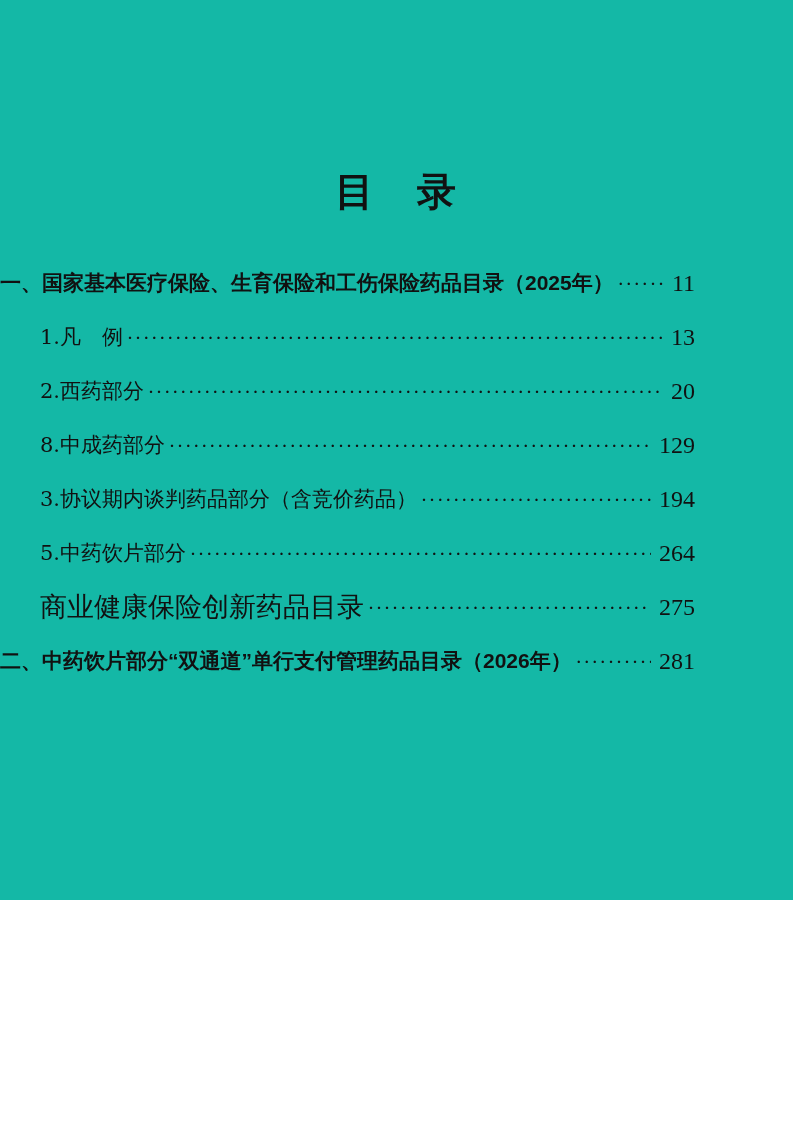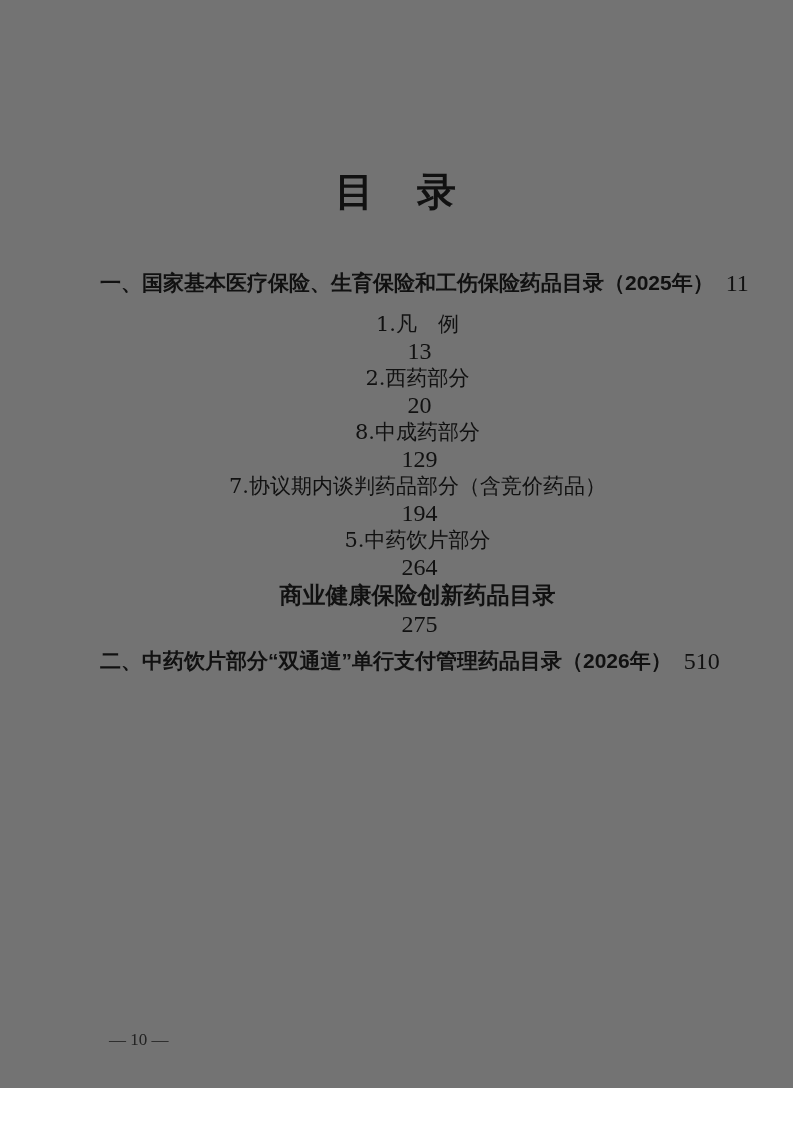--- a/index.html
+++ b/index.html
@@ -3,70 +3,68 @@
 <meta charset="utf-8">
 <style>
   html, body {
     margin: 0;
     padding: 0;
     background: #ffffff;
   }
   .page {
     position: relative;
     width: 793px;
-    height: 1088px;
-    background: #737373;
+    height: 900px;
+    background: #14b8a6;
     overflow: hidden;
     font-family: "Liberation Serif", "DejaVu Serif", serif;
     color: #000000;
   }
   .doc-title {
     margin-top: 168px;
     text-align: center;
     font-family: "DejaVu Serif", "Liberation Serif", serif;
     font-weight: bold;
     font-size: 39px;
     line-height: 46px;
     letter-spacing: 2px;
     color: #111111;
   }
   .toc {
     margin-top: 42px;
-    padding-left: 100px;
     padding-right: 98px;
   }
   .toc-row {
     display: flex;
     align-items: center;
     height: 54px;
     white-space: nowrap;
   }
   .toc-row .label {
     flex: 0 0 auto;
   }
   .toc-row.level-1 .label {
     font-family: "Liberation Sans", "DejaVu Sans", sans-serif;
     font-weight: bold;
     font-size: 21px;
     color: #111111;
   }
   .toc-row.sub {
     padding-left: 40px;
-    flex-direction: column;
   }
   .toc-row.sub .label {
     font-family: "DejaVu Serif", "Liberation Serif", serif;
     font-size: 21px;
     font-weight: normal;
     color: #111111;
   }
   .toc-row.sub-bold .label {
     font-family: "Liberation Sans", "DejaVu Sans", sans-serif;
-    font-weight: bold;
-    font-size: 23px;
+    font-weight: normal;
+    font-size: 27px;
     color: #111111;
   }
   .dots {
     flex: 1 1 auto;
     overflow: hidden;
     white-space: nowrap;
     font-family: "DejaVu Serif", "Liberation Serif", serif;
     font-size: 19px;
     letter-spacing: 2px;
     margin: 0 4px 0 4px;
@@ -117,40 +115,40 @@
       <span class="pagenum">20</span>
     </div>
 
     <div class="toc-row sub">
       <span class="label">8.中成药部分</span>
       <span class="dots">································································································································································</span>
       <span class="pagenum">129</span>
     </div>
 
     <div class="toc-row sub">
-      <span class="label">7.协议期内谈判药品部分（含竞价药品）</span>
+      <span class="label">3.协议期内谈判药品部分（含竞价药品）</span>
       <span class="dots">································································································································································</span>
       <span class="pagenum">194</span>
     </div>
 
     <div class="toc-row sub">
       <span class="label">5.中药饮片部分</span>
       <span class="dots">································································································································································</span>
       <span class="pagenum">264</span>
     </div>
 
     <div class="toc-row sub sub-bold">
       <span class="label">商业健康保险创新药品目录</span>
       <span class="dots">································································································································································</span>
       <span class="pagenum">275</span>
     </div>
 
     <div class="toc-row level-1">
       <span class="label">二、中药饮片部分“双通道”单行支付管理药品目录（2026年）</span>
       <span class="dots">································································································································································</span>
-      <span class="pagenum">510</span>
+      <span class="pagenum">281</span>
     </div>
 
   </div>
 
   <div class="footer-pageno">— 10 —</div>
 
 </div>
 
 </body></html>

